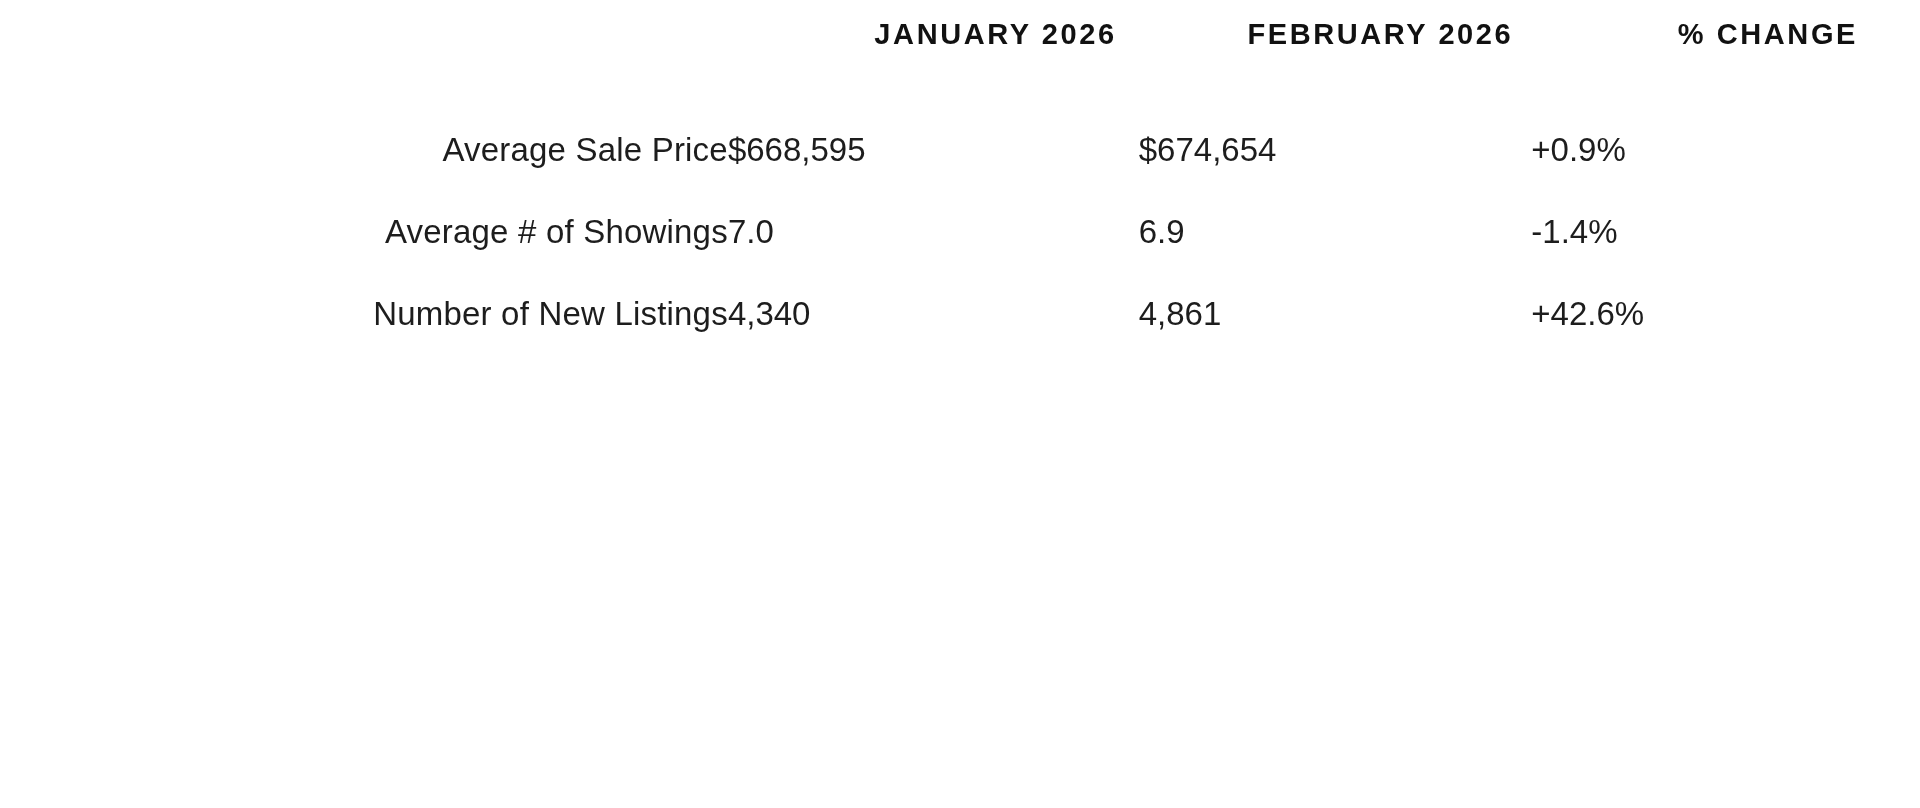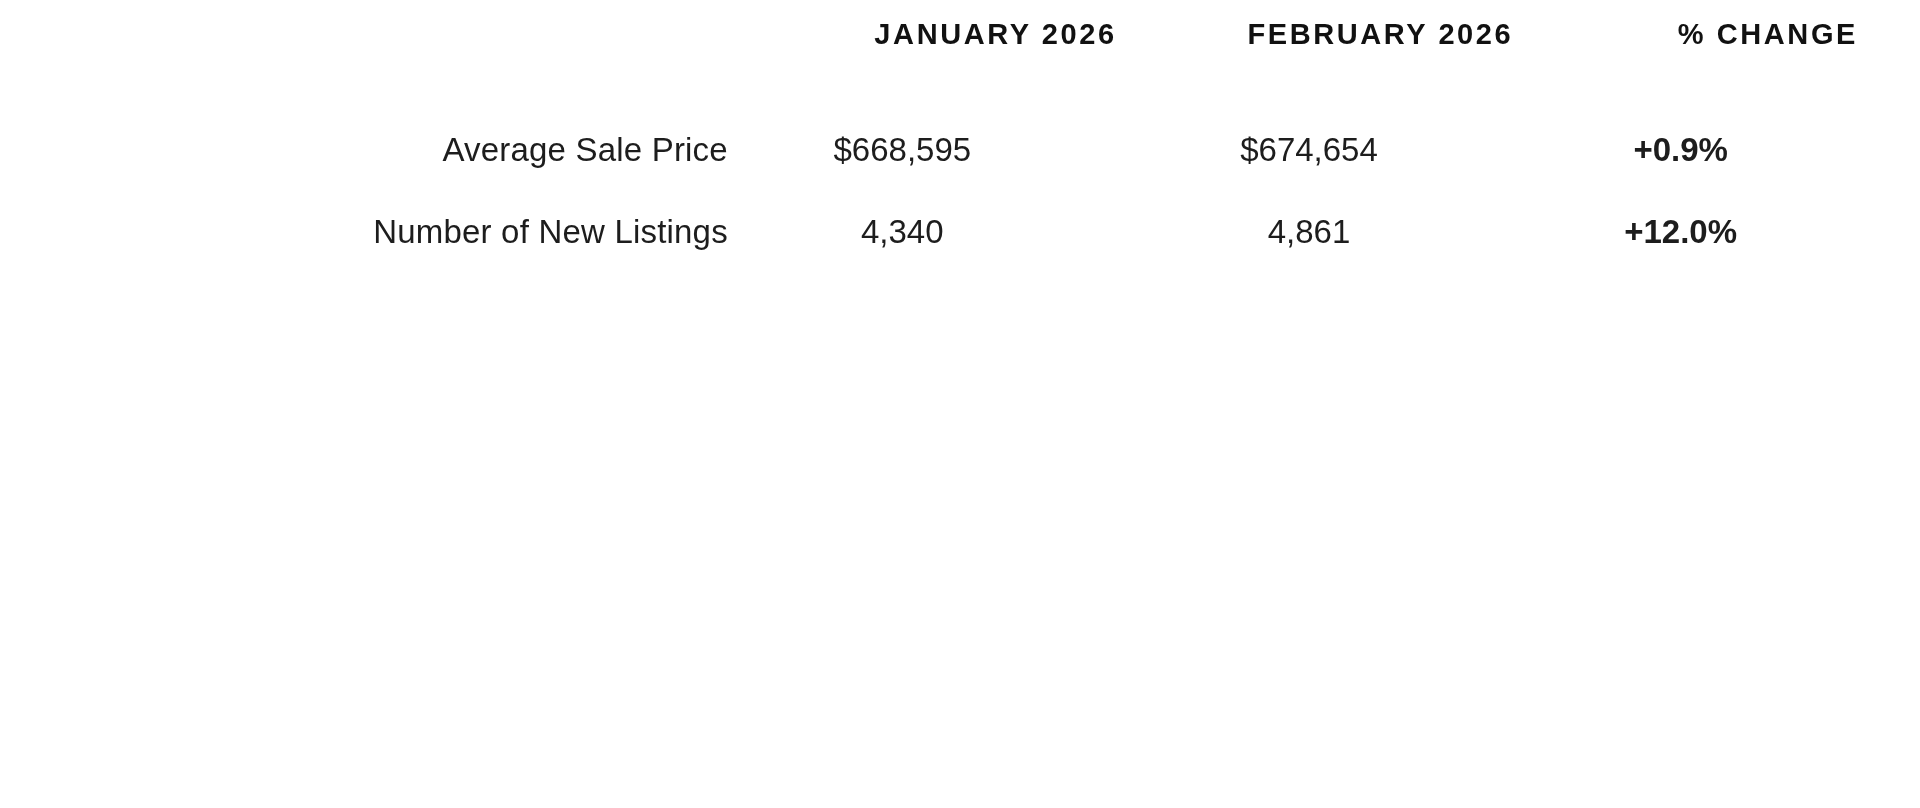--- a/index.html
+++ b/index.html
@@ -50,25 +50,25 @@
     font-weight: 400;
     color: #1d1d1d;
     padding: 22px 0 22px 0;
     white-space: nowrap;
   }
   tbody td.label {
     text-align: right;
     letter-spacing: 0.2px;
   }
   tbody td.val {
-    text-align: center;
+    text-align: left;
   }
   tbody td.v1 { padding-right: 62px; }
   tbody td.v2 { padding-right: 52px; }
-  tbody td.v3 { padding-right: 30px; font-weight: bold; }
+  tbody td.v3 { padding-right: 30px; }
 </style>
 </head>
 <body>
 
 <div class="sheet">
   <table class="stats">
     <colgroup>
       <col class="c-label">
       <col class="c-v1">
       <col class="c-v2">
@@ -83,20 +83,26 @@
       </tr>
     </thead>
     <tbody>
       <tr>
         <td class="label">Average Sale Price</td>
         <td class="val v1">$668,595</td>
         <td class="val v2">$674,654</td>
         <td class="val v3">+0.9%</td>
       </tr>
       <tr>
+        <td class="label">Average # of Showings</td>
+        <td class="val v1">7.0</td>
+        <td class="val v2">6.9</td>
+        <td class="val v3">-1.4%</td>
+      </tr>
+      <tr>
         <td class="label">Number of New Listings</td>
         <td class="val v1">4,340</td>
         <td class="val v2">4,861</td>
-        <td class="val v3">+12.0%</td>
+        <td class="val v3">+42.6%</td>
       </tr>
     </tbody>
   </table>
 </div>
 
 </body></html>

